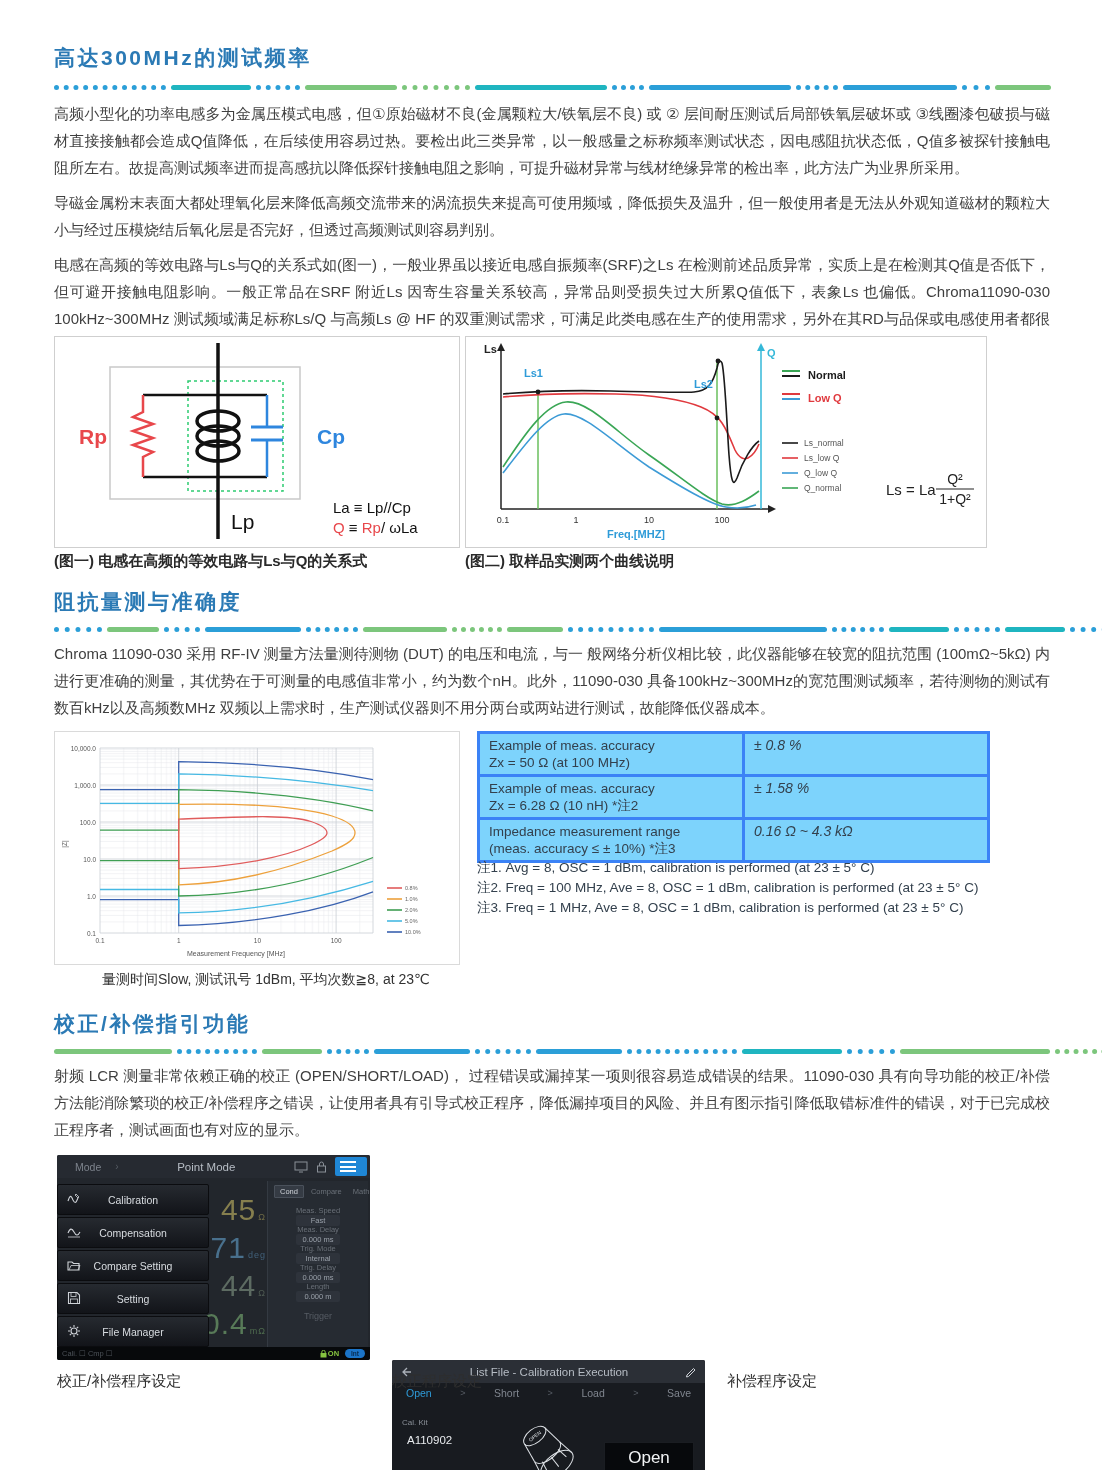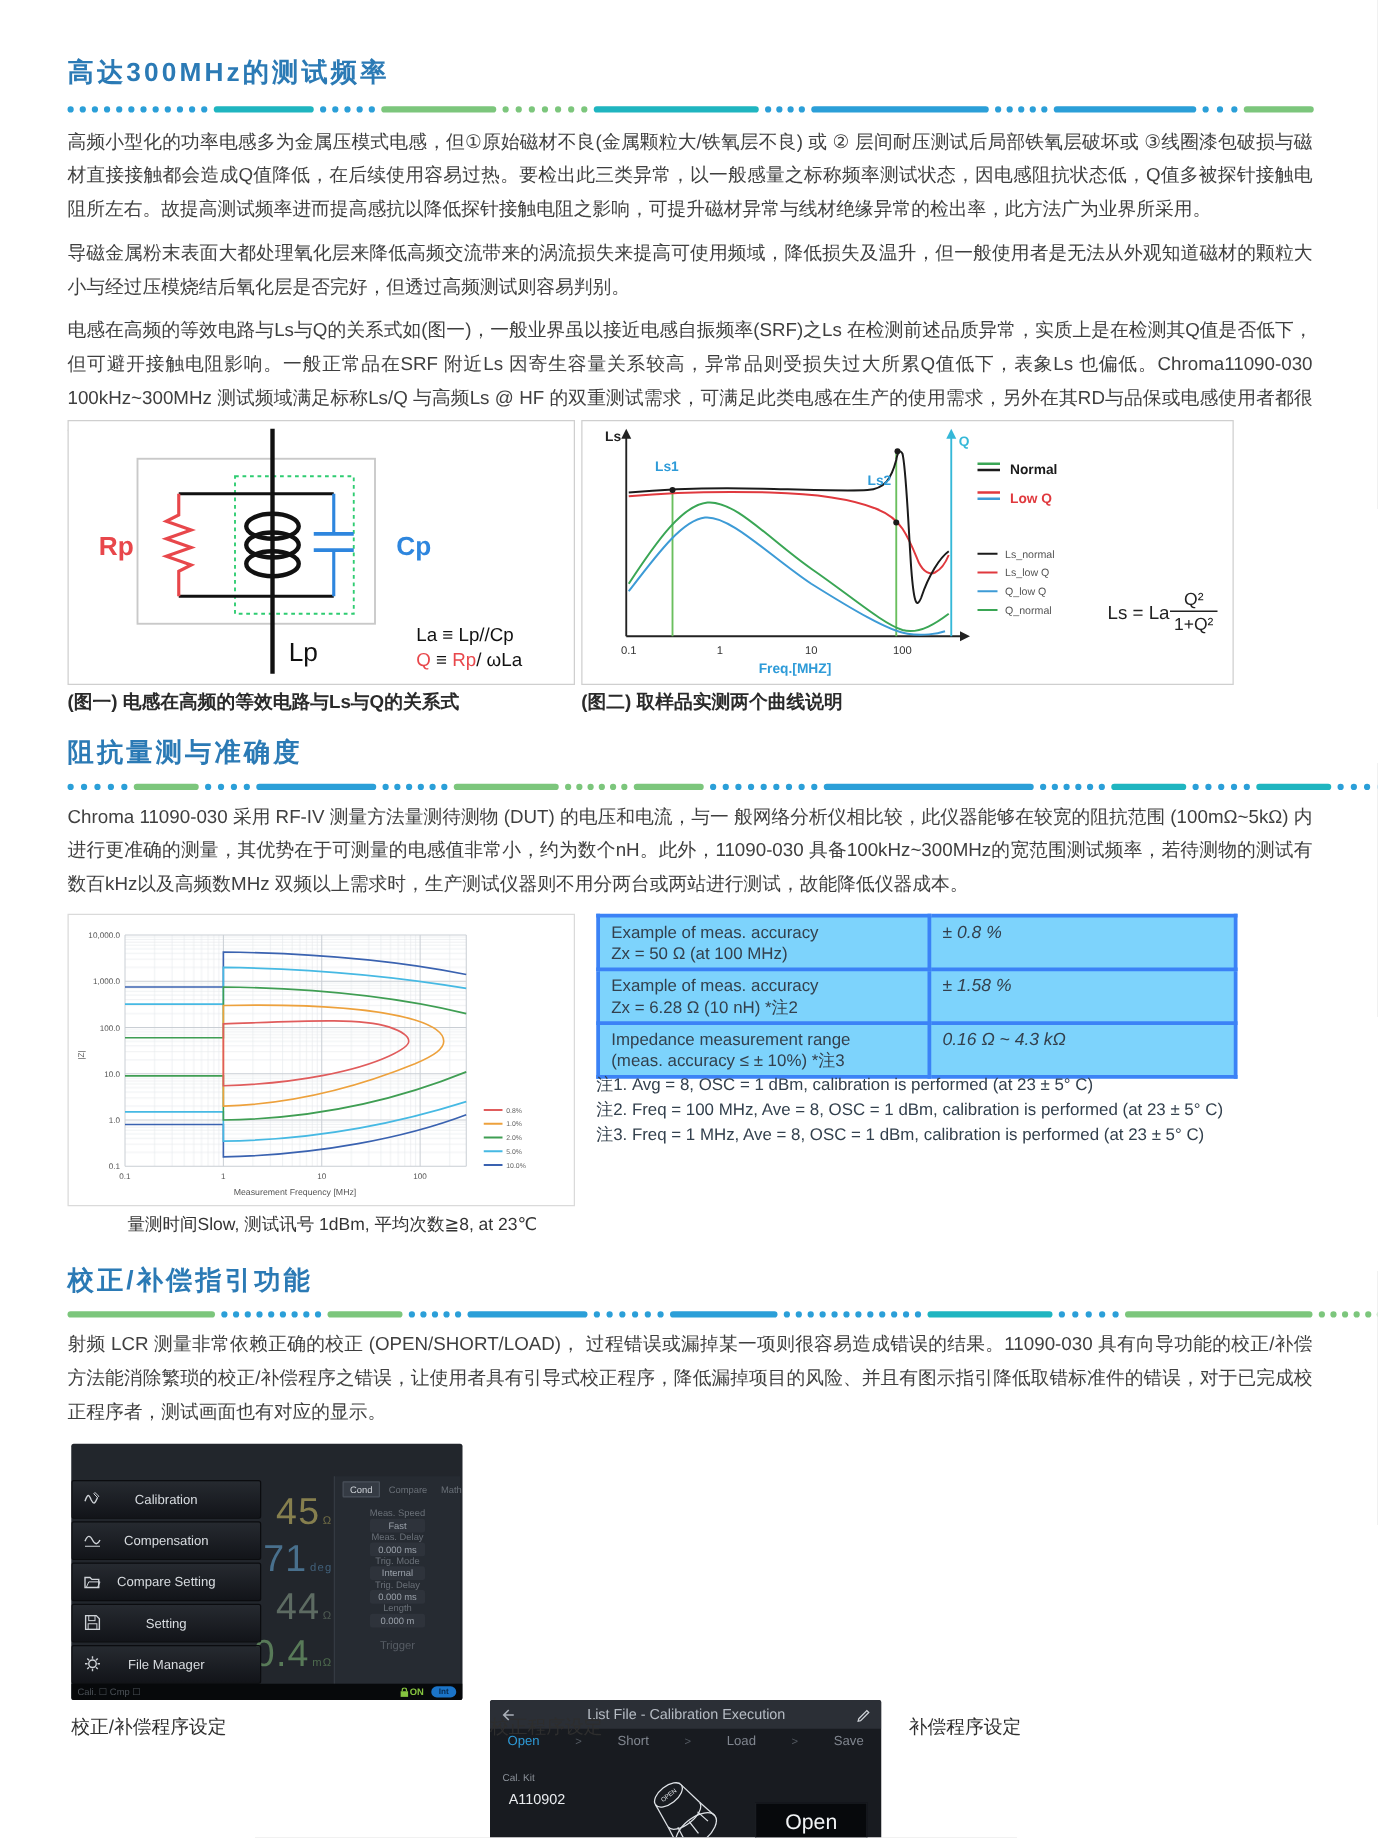--- a/index.html
+++ b/index.html
@@ -312,20 +312,38 @@
     <span class="ddash dash-t" style="width:100px"></span>
     <span class="dseg dot-b" style="width:48px"></span>
     <span class="ddash dash-g" style="width:150px"></span>
     <span class="dseg dot-g" style="width:70px"></span>
   </div>
   <div class="abs" style="left:54px;top:1062px;width:996px;">
     <p class="para">射频 LCR 测量非常依赖正确的校正 (OPEN/SHORT/LOAD)， 过程错误或漏掉某一项则很容易造成错误的结果。11090-030 具有向导功能的校正/补偿方法能消除繁琐的校正/补偿程序之错误，让使用者具有引导式校正程序，降低漏掉项目的风险、并且有图示指引降低取错标准件的错误，对于已完成校正程序者，测试画面也有对应的显示。</p>
   </div>
 
   <div class="abs screen" style="left:57px;top:1155px;">
+    <div class="s-top">
+      <span style="color:#7d838c;font-size:10.5px;margin-left:18px;">Mode</span>
+      <span style="color:#565c64;font-size:10px;margin-left:14px;">›</span>
+      <span class="s-title" style="flex:1;text-align:center;">Point Mode</span>
+      <svg width="14" height="12" viewBox="0 0 14 12" style="margin-right:8px;">
+        <rect x="1" y="1" width="12" height="8" fill="none" stroke="#8a9098" stroke-width="1"></rect>
+          <line x1="5" y1="11" x2="9" y2="11" stroke="#8a9098" stroke-width="1"></line>
+      </svg>
+      <svg width="11" height="12" viewBox="0 0 11 12" style="margin-right:8px;">
+        <rect x="1.5" y="5" width="8" height="6" fill="none" stroke="#8a9098" stroke-width="1"></rect>
+          <path d="M3.5,5 V3 a2,2 0 0 1 4,0 V5" fill="none" stroke="#8a9098" stroke-width="1"></path>
+      </svg>
+      <span style="width:27px;height:19px;background:#1f87d6;border-radius:2px;display:flex;flex-direction:column;justify-content:center;gap:2.5px;padding-left:5px;margin-right:3px;">
+        <i style="display:block;width:16px;height:2px;background:#fff;"></i>
+        <i style="display:block;width:16px;height:2px;background:#fff;"></i>
+        <i style="display:block;width:16px;height:2px;background:#fff;"></i>
+      </span>
+    </div>
 
     <div class="reading" style="top:38px;color:#867f4e;"><span>45</span><span class="unit" style="color:#6e6a45;">Ω</span></div>
     <div class="reading" style="top:76px;color:#49708d;"><span>71</span><span class="unit" style="color:#41607a;">deg</span></div>
     <div class="reading" style="top:114px;color:#5d6b62;"><span>44</span><span class="unit" style="color:#4e5a52;">Ω</span></div>
     <div class="reading" style="top:152px;color:#587a58;"><span>0.4</span><span class="unit" style="color:#4e6b4e;">mΩ</span></div>
 
     <div class="abs" style="left:210px;top:26px;width:100px;height:166px;background:#262b32;border-left:1px solid #343a42;">
       <div style="display:flex;gap:3px;padding:4px 6px;">
         <span style="background:#353b44;border:1px solid #4a515b;color:#cfd3d8;font-size:7.5px;padding:1px 5px;border-radius:1px;">Cond</span>
         <span style="color:#6a7078;font-size:7.5px;padding:2px 4px;">Compare</span>

